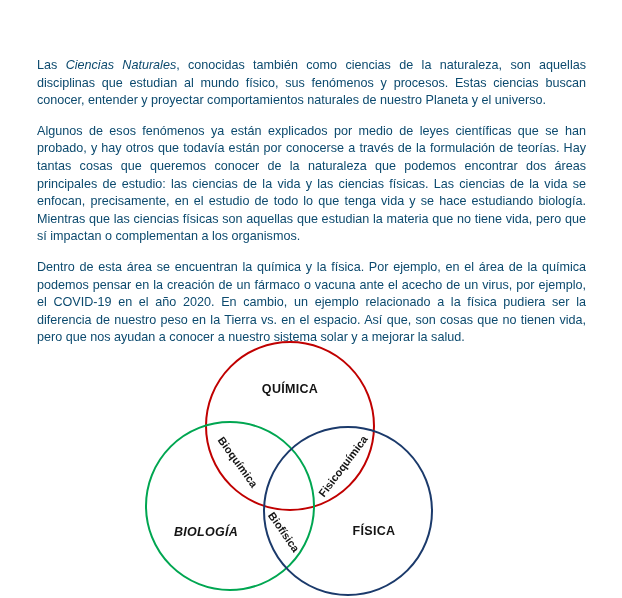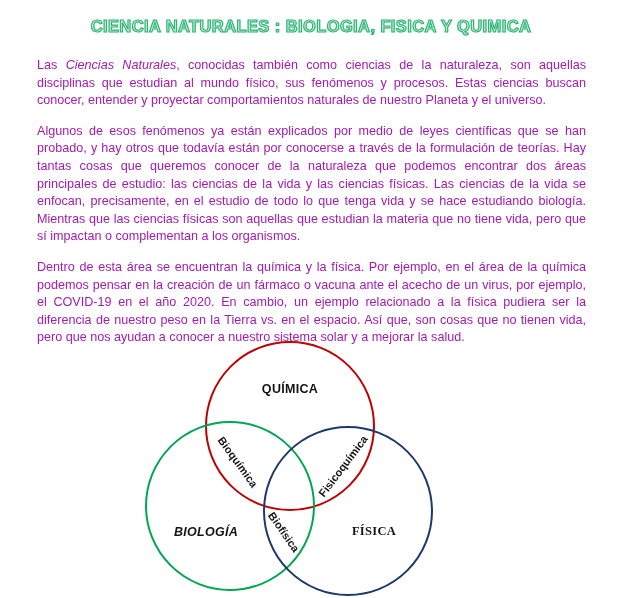--- a/index.html
+++ b/index.html
@@ -21,21 +21,21 @@
     letter-spacing: 0.4px;
     color: #cdeedd;
     -webkit-text-stroke: 1.2px #2bb673;
   }
 
   .content {
     position: absolute;
     left: 37px; top: 57px; width: 549px;
     font-size: 12.6px;
     line-height: 17.6px;
-    color: #a21caf;
+    color: #0c4a6e;
     text-align: justify;
   }
   .content p { margin: 0 0 13px 0; }
 
   .venn { position: absolute; left: 0; top: 0; width: 570px; height: 598px; }
   .circle {
     position: absolute;
     width: 170px; height: 170px;
     border-radius: 50%;
     box-sizing: border-box;
@@ -47,31 +47,30 @@
 
   .vlabel {
     position: absolute;
     font-weight: bold;
     color: #141414;
     white-space: nowrap;
     transform: translate(-50%, -50%);
   }
   .l-quimica      { left: 290px; top: 389px; font-size: 12.5px; letter-spacing: 0.3px; }
   .l-biologia     { left: 206px; top: 532px; font-size: 12.5px; letter-spacing: 0.3px; font-style: italic; }
-  .l-fisica       { left: 374px; top: 531px; font-size: 12.5px; letter-spacing: 0.3px; font-family: Liberation Serif, serif; }
+  .l-fisica       { left: 374px; top: 531px; font-size: 12.5px; letter-spacing: 0.3px; }
   .l-bioquimica    { left: 238px; top: 462px; font-size: 11px; transform: translate(-50%,-50%) rotate(54deg); }
   .l-fisicoquimica { left: 343px; top: 466px; font-size: 11px; transform: translate(-50%,-50%) rotate(-53deg); }
   .l-biofisica     { left: 284px; top: 532px; font-size: 11px; transform: translate(-50%,-50%) rotate(55deg); }
 </style>
 </head>
 <body>
 
 <div class="page">
 
-  <h1 class="title">CIENCIA NATURALES : BIOLOGIA, FISICA Y QUIMICA</h1>
 
   <div class="content">
     <p><span>Las </span><em>Ciencias Naturales</em><span>, conocidas también como ciencias de la naturaleza, son aquellas disciplinas que estudian al mundo físico, sus fenómenos y procesos. Estas ciencias buscan conocer, entender y proyectar comportamientos naturales de nuestro Planeta y el universo.</span></p>
     <p>Algunos de esos fenómenos ya están explicados por medio de leyes científicas que se han probado, y hay otros que todavía están por conocerse a través de la formulación de teorías. Hay tantas cosas que queremos conocer de la naturaleza que podemos encontrar dos áreas principales de estudio: las ciencias de la vida y las ciencias físicas. Las ciencias de la vida se enfocan, precisamente, en el estudio de todo lo que tenga vida y se hace estudiando biología. Mientras que las ciencias físicas son aquellas que estudian la materia que no tiene vida, pero que sí impactan o complementan a los organismos.</p>
     <p>Dentro de esta área se encuentran la química y la física. Por ejemplo, en el área de la química podemos pensar en la creación de un fármaco o vacuna ante el acecho de un virus, por ejemplo, el COVID-19 en el año 2020. En cambio, un ejemplo relacionado a la física pudiera ser la diferencia de nuestro peso en la Tierra vs. en el espacio. Así que, son cosas que no tienen vida, pero que nos ayudan a conocer a nuestro sistema solar y a mejorar la salud.</p>
   </div>
 
   <div class="venn">
     <div class="circle c-quimica"></div>
     <div class="circle c-biologia"></div>

